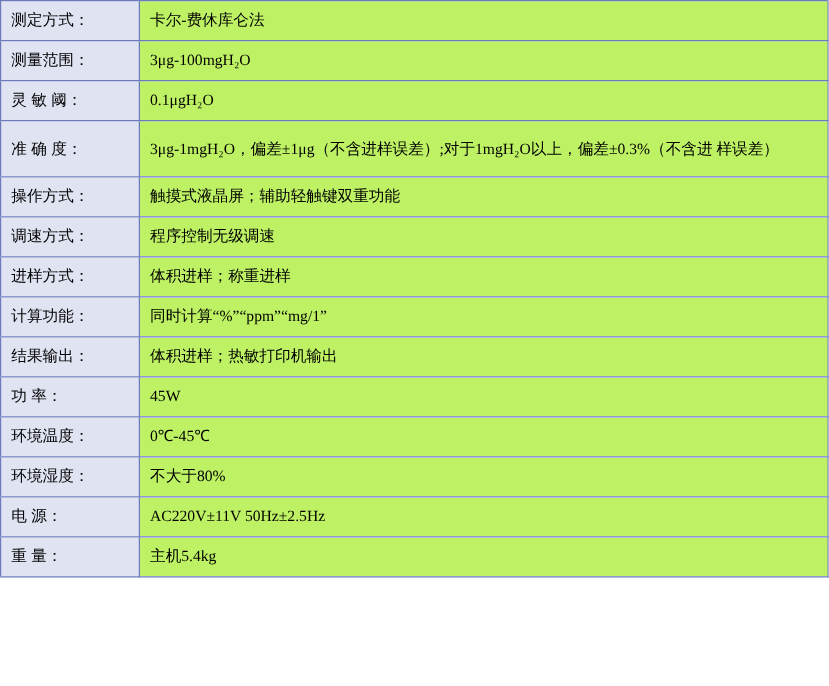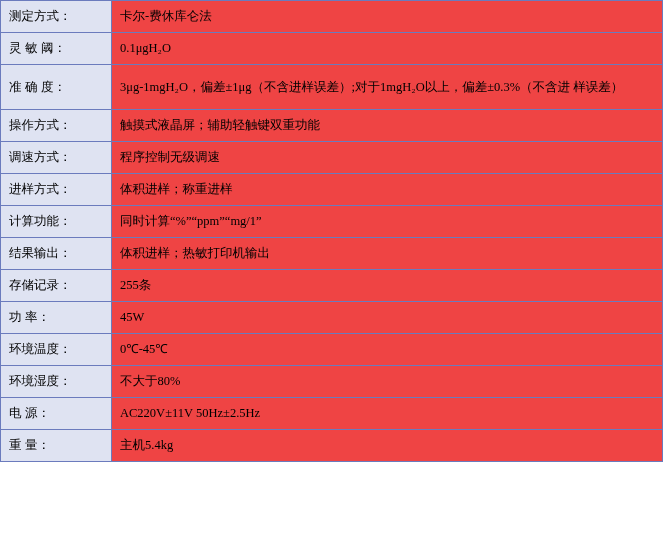--- a/index.html
+++ b/index.html
@@ -34,40 +34,44 @@
     overflow: hidden;
   }
   td.label-cell {
     width: 96px;
     background: #dfe3f2;
     font-size: 12.5px;
     white-space: nowrap;
     letter-spacing: 0px;
   }
   td.value-cell {
-    background: #ef4444;
+    background: #bef264;
     font-family: "Liberation Serif", serif;
     font-size: 12.5px;
   }
   tr.tall td {
     height: 40px;
   }
   tr.tall td.value-cell {
     line-height: 1.3;
     font-family: Liberation Serif, serif;
   }
 </style>
 </head>
 <body>
 
 <table id="spec-table">
   <tbody>
     <tr>
       <td class="label-cell">测定方式：</td>
       <td class="value-cell">卡尔-费休库仑法</td>
+    </tr>
+    <tr>
+      <td class="label-cell">测量范围：</td>
+      <td class="value-cell">3μg-100mgH₂O</td>
     </tr>
     <tr>
       <td class="label-cell">灵 敏 阈：</td>
       <td class="value-cell">0.1μgH₂O</td>
     </tr>
     <tr class="tall">
       <td class="label-cell">准 确 度：</td>
       <td class="value-cell">3μg-1mgH₂O，偏差±1μg（不含进样误差）;对于1mgH₂O以上，偏差±0.3%（不含进 样误差）</td>
     </tr>
     <tr>
@@ -84,24 +88,20 @@
     </tr>
     <tr>
       <td class="label-cell">计算功能：</td>
       <td class="value-cell">同时计算“%”“ppm”“mg/1”</td>
     </tr>
     <tr>
       <td class="label-cell">结果输出：</td>
       <td class="value-cell">体积进样；热敏打印机输出</td>
     </tr>
     <tr>
-      <td class="label-cell">存储记录：</td>
-      <td class="value-cell">255条</td>
-    </tr>
-    <tr>
       <td class="label-cell">功    率：</td>
       <td class="value-cell">45W</td>
     </tr>
     <tr>
       <td class="label-cell">环境温度：</td>
       <td class="value-cell">0℃-45℃</td>
     </tr>
     <tr>
       <td class="label-cell">环境湿度：</td>
       <td class="value-cell">不大于80%</td>

